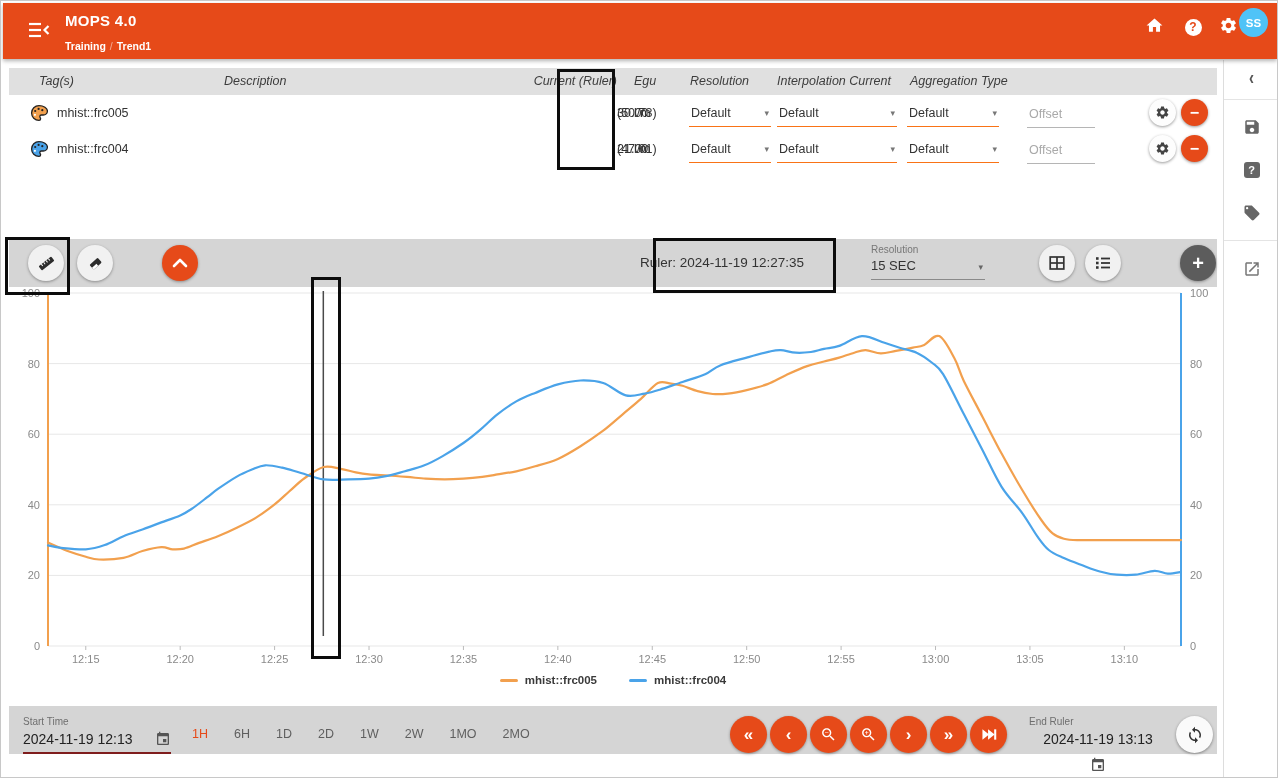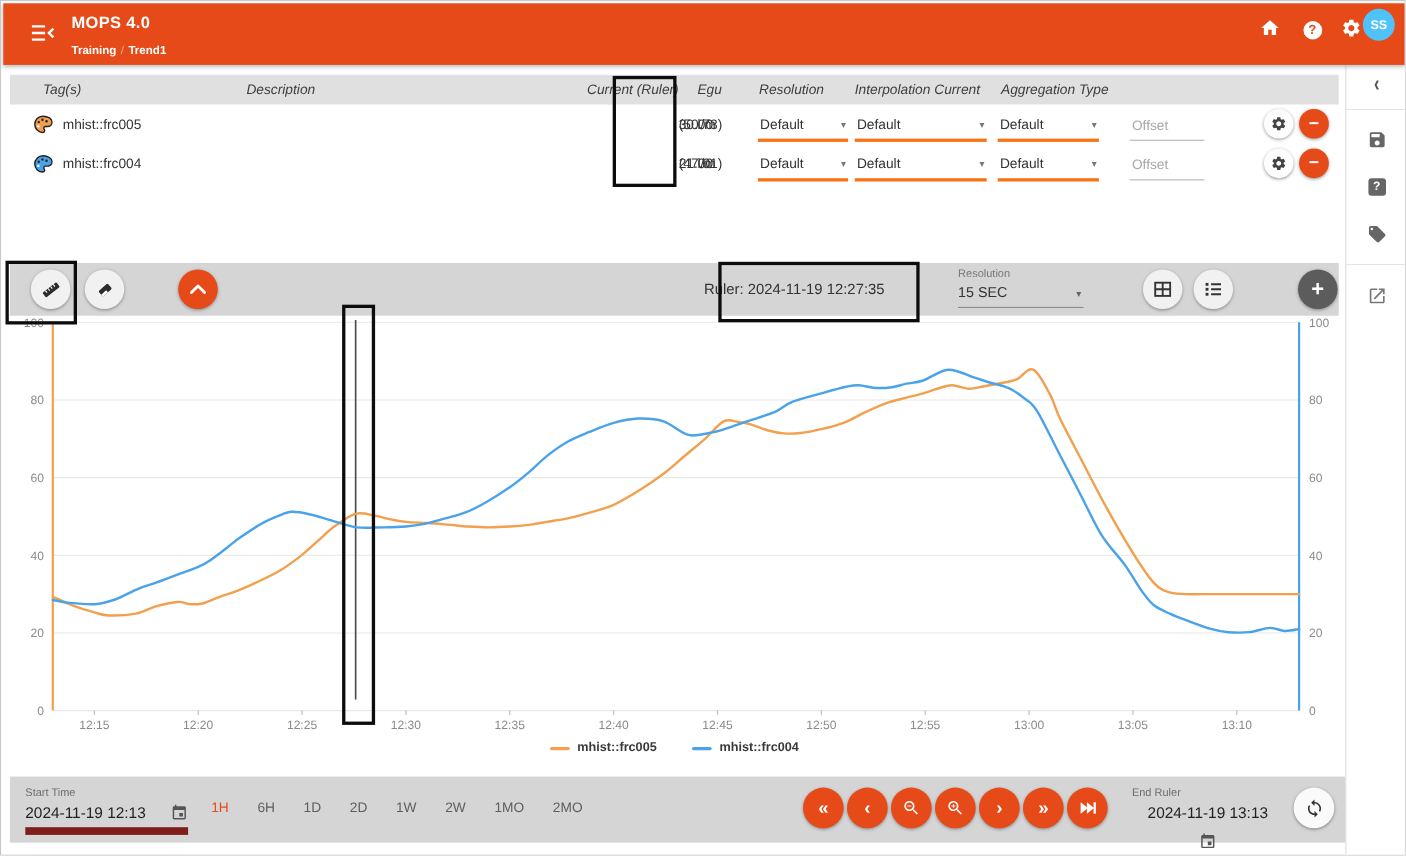--- a/index.html
+++ b/index.html
@@ -16,21 +16,21 @@
   .help-circ{width:17px;height:17px;border-radius:50%;background:#fff;color:#e64a19;font-size:12px;font-weight:bold;
              display:flex;align-items:center;justify-content:center;}
   .avatar{left:1236px;top:5px;width:29px;height:29px;border-radius:50%;background:#4fc3f7;color:#fff;
           font-size:11.5px;font-weight:bold;display:flex;align-items:center;justify-content:center;cursor:pointer;}
   
   .thead{left:8px;top:67px;width:1208px;height:27px;background:#e0e0e0;font-size:12.5px;color:#3d3d3d;}
   .thead span{position:absolute;line-height:27px;font-style:italic;}
   .trow{left:8px;width:1208px;height:36px;font-size:12.5px;color:#333;}
   .trow span{position:absolute;line-height:36px;}
   .cell-cur{text-align:right;}
-  .dd{position:absolute;border-bottom:3px solid #f97316;height:26px;top:5px;}
+  .dd{position:absolute;border-bottom:1px solid #f97316;height:26px;top:5px;}
   .dd .val{position:absolute;left:2px;line-height:26px;font-size:12.5px;color:#333;}
   .dd .arrow{position:absolute;right:2px;line-height:26px;font-size:9px;color:#777;}
   .offset-inp{position:absolute;top:5px;height:25px;border:none;border-bottom:1px solid #b5b5b5;background:transparent;
               font-family:"Liberation Sans",sans-serif;font-size:12.5px;color:#333;outline:none;}
   .offset-inp::placeholder{color:#a9a9a9;}
   .row-gear{position:absolute;left:1140px;top:4px;width:27px;height:27px;border-radius:50%;background:#fdfdfd;
             box-shadow:0 1px 3px rgba(0,0,0,.4);display:flex;align-items:center;justify-content:center;cursor:pointer;}
   .row-minus{position:absolute;left:1172px;top:4px;width:27px;height:27px;border-radius:50%;background:#e64a19;
              box-shadow:0 1px 3px rgba(0,0,0,.4);color:#fff;font-size:16px;font-weight:bold;
              display:flex;align-items:center;justify-content:center;cursor:pointer;}
@@ -44,23 +44,23 @@
   .res-block{position:absolute;left:862px;top:5px;width:114px;}
   .res-label{font-size:10px;color:#777;}
   .res-value{font-size:13px;color:#333;margin-top:3px;border-bottom:1px solid #8a8a8a;padding-bottom:6px;position:relative;cursor:pointer;}
   .res-value .arrow{position:absolute;right:2px;top:4px;font-size:9px;color:#666;}
   
   #trend-svg{left:8px;top:286px;}
   .legend{left:8px;top:669px;width:1208px;height:20px;display:flex;align-items:center;justify-content:center;gap:32px;}
   .legend-item{display:flex;align-items:center;gap:7px;font-size:11.5px;font-weight:bold;color:#3a3a3a;cursor:pointer;}
   .legend-dash{width:18px;height:3px;border-radius:2px;}
   
-  .bbar{left:8px;top:705px;width:1208px;height:60px;background:#d5d5d5;padding-left:17px;}
+  .bbar{left:8px;top:705px;width:1208px;height:48px;background:#d5d5d5;}
   .time-label{position:absolute;font-size:10px;color:#6e6e6e;}
-  .time-field{position:absolute;border-bottom:7px solid #7f1d1d;display:flex;align-items:center;gap:10px;padding-bottom:5px;}
+  .time-field{position:absolute;border-bottom:2px solid #7f1d1d;display:flex;align-items:center;gap:10px;padding-bottom:5px;}
   .time-value{font-size:14px;color:#222;}
   .ranges{position:absolute;left:183px;top:0;height:56px;display:flex;align-items:center;gap:26px;}
   .range{font-size:12.5px;color:#5f5f5f;cursor:pointer;}
   .range.active{color:#e64a19;}
   .navs{position:absolute;left:721px;top:10px;display:flex;gap:3px;}
   .nav-btn{width:37px;height:37px;border-radius:50%;background:#e64a19;color:#fff;display:flex;align-items:center;
            justify-content:center;font-size:17px;font-weight:bold;box-shadow:0 1px 3px rgba(0,0,0,.35);cursor:pointer;}
   .refresh-btn{position:absolute;left:1167px;top:10px;width:37px;height:37px;border-radius:50%;background:#fafafa;
            box-shadow:0 1px 3px rgba(0,0,0,.4);display:flex;align-items:center;justify-content:center;cursor:pointer;}
   

